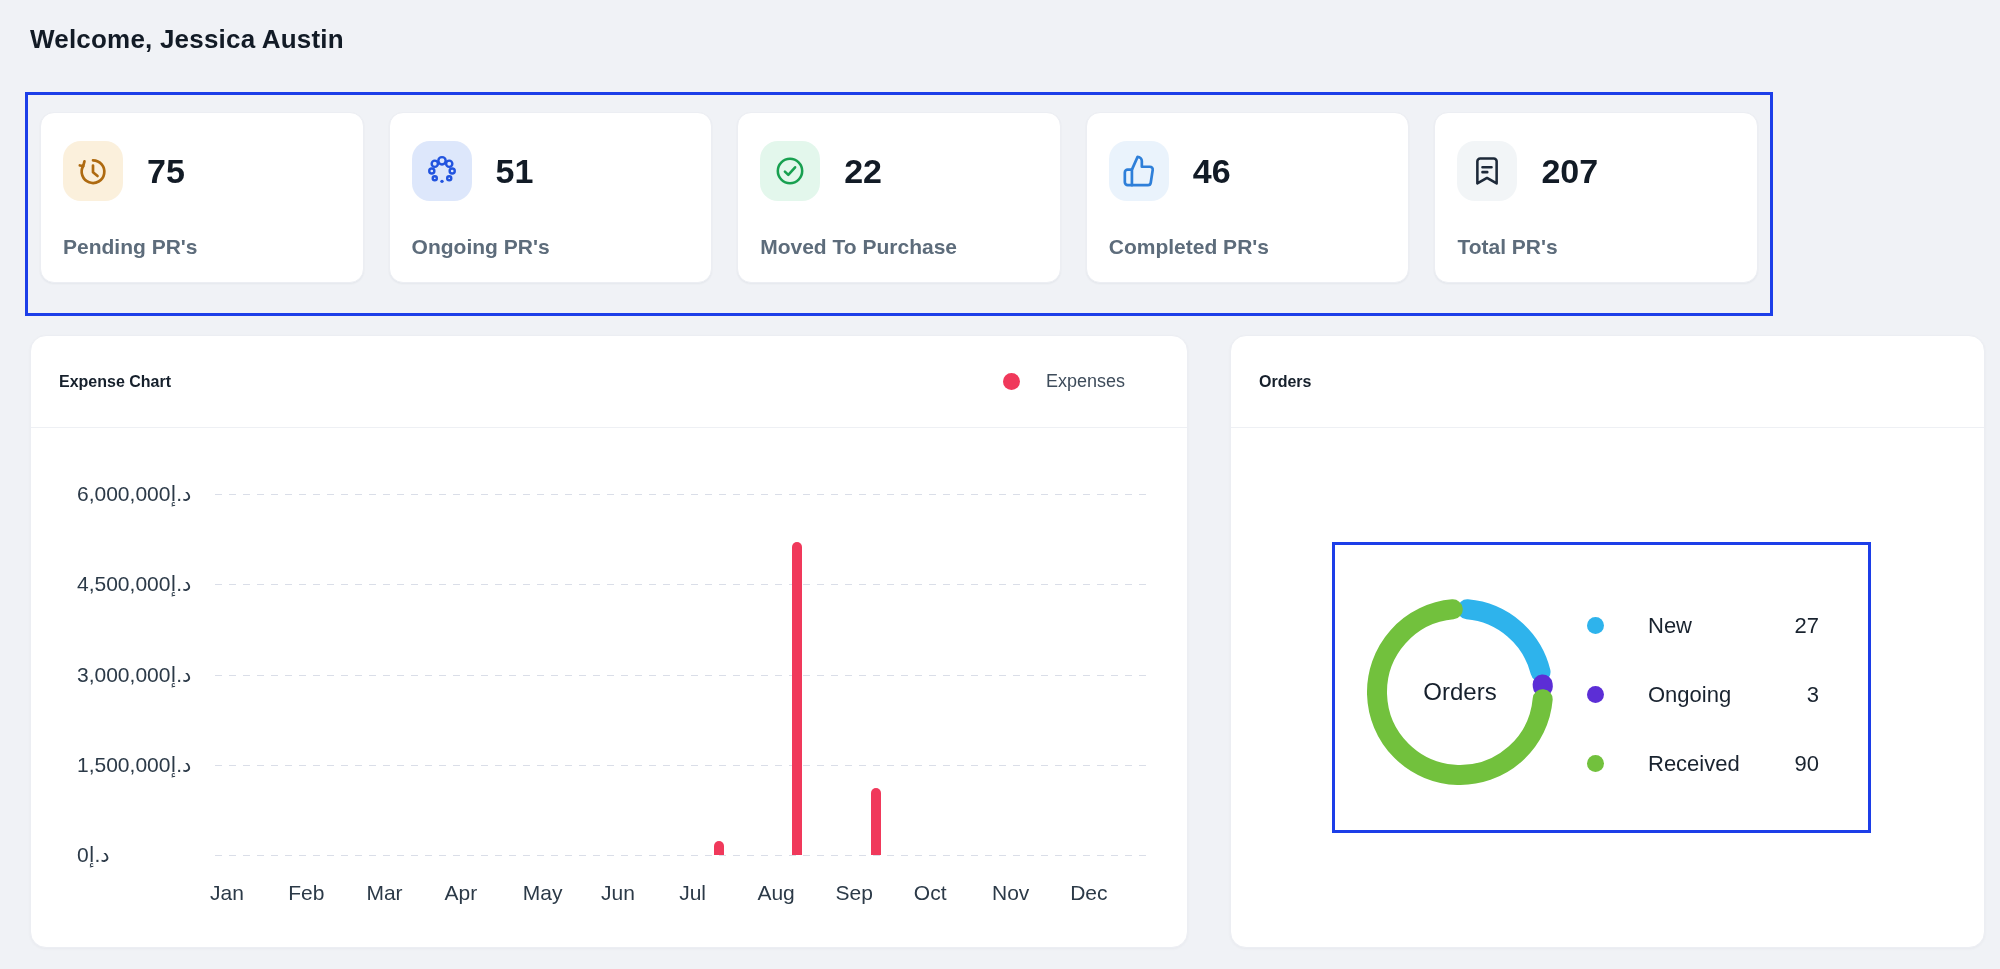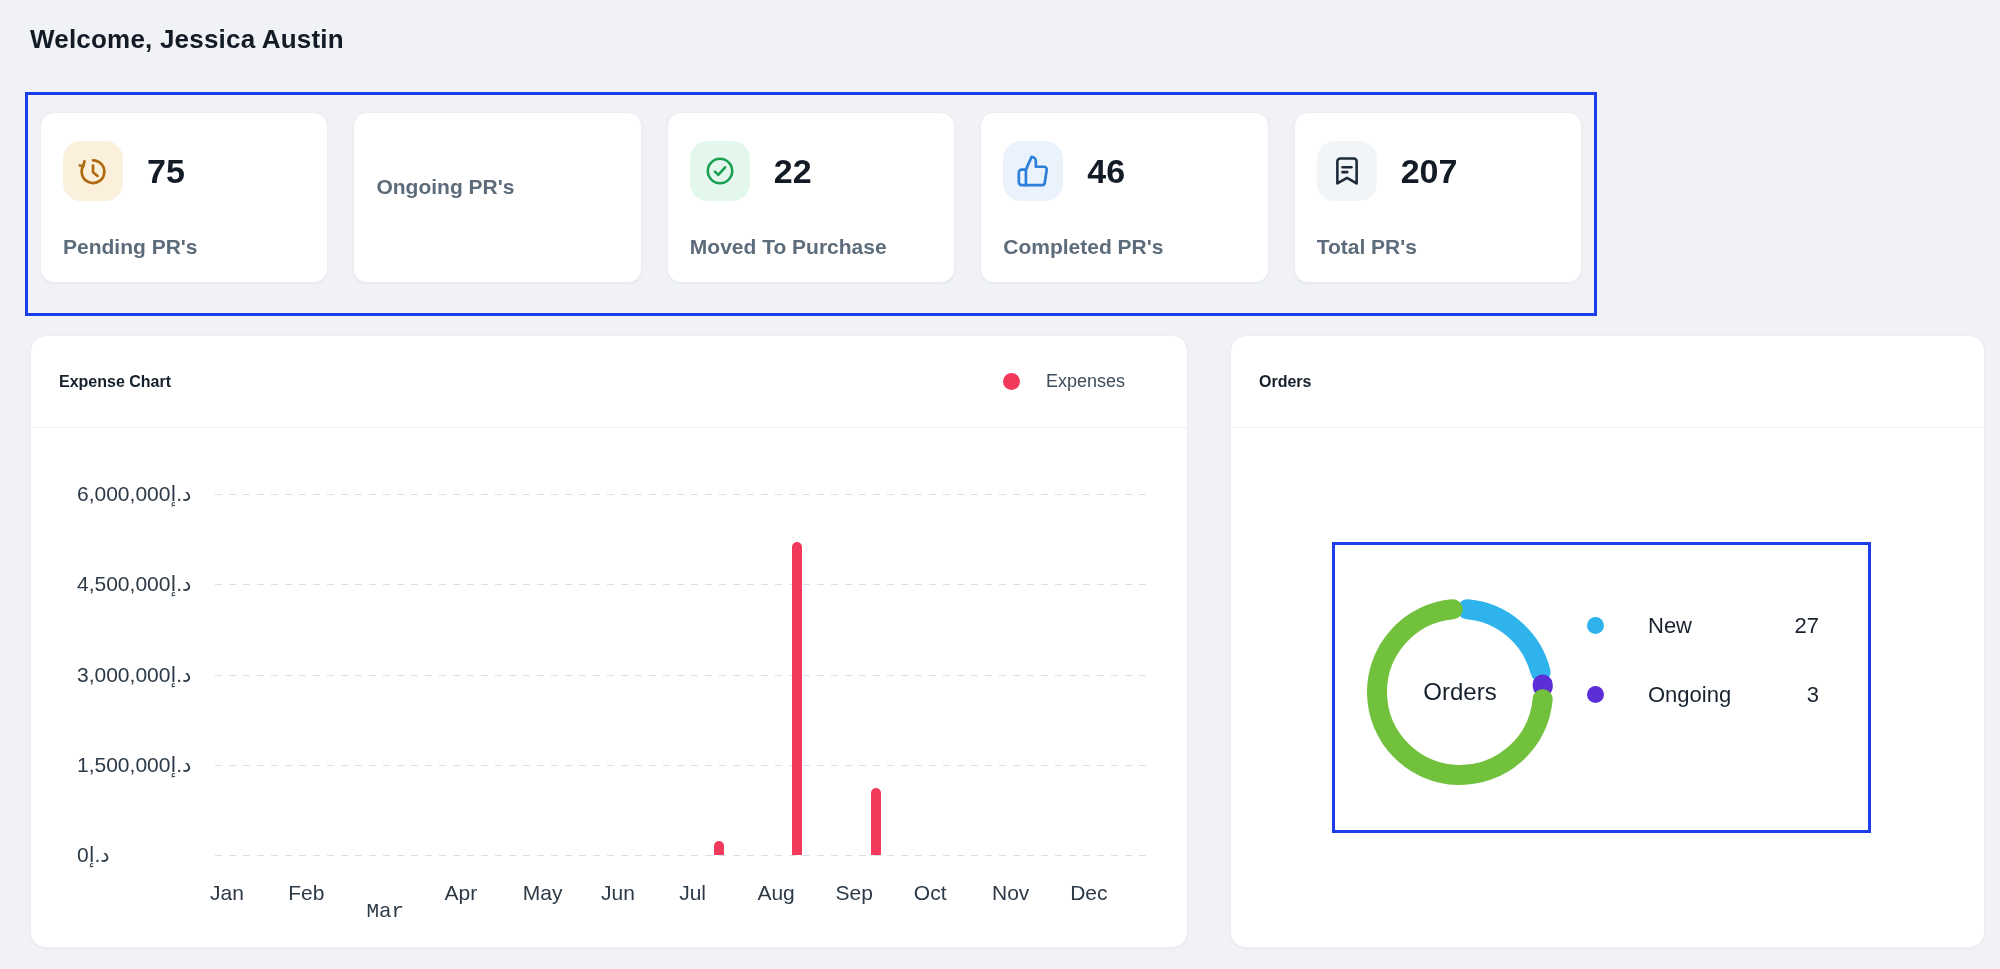--- a/index.html
+++ b/index.html
@@ -10,21 +10,21 @@
     font-family:"Liberation Sans","DejaVu Sans",sans-serif;
     color:#16202C;
     overflow:hidden;
   }
   .page-title {
     position:absolute; left:30px; top:24px;
     font-size:26px; font-weight:700; color:#121B26; letter-spacing:.2px;
   }
   
   .stats-wrapper {
-    position:absolute; left:25px; top:92px; width:1572px; height:224px;
+    position:absolute; left:25px; top:92px; width:1748px; height:224px;
     border:3px solid #1C3EE8;
     display:flex; gap:25px; padding:17px 12px;
   }
   .stat-card {
     flex:1; height:171px; background:#fff; border-radius:14px;
     border:1px solid #ECEEF3; box-shadow:0 1px 2px rgba(20,30,50,.05);
     padding:28px 22px;
   }
   .stat-top { display:flex; align-items:center; }
   .stat-tile {
@@ -89,20 +89,35 @@
           <path d="M5.07 8.5 2.7 8.1M5.07 8.5l.9-3.3"></path>
           <path d="M12 8.2v4.7l3.2 2.6"></path>
         </svg>
       </div>
       <span class="stat-value">75</span>
     </div>
     <div class="stat-label">Pending PR's</div>
   </div>
 
   <div class="stat-card">
+    <div class="stat-top">
+      <div class="stat-tile" style="background: rgb(221, 231, 251); color: rgb(34, 84, 223);">
+        <svg viewBox="0 0 24 24" fill="none" stroke="currentColor" stroke-width="1.7">
+          <circle cx="12" cy="4.8" r="2.6"></circle>
+          <circle cx="17.1" cy="6.9" r="2.2"></circle>
+          <circle cx="19.2" cy="12" r="1.8"></circle>
+          <circle cx="17.1" cy="17.1" r="1.45"></circle>
+          <circle cx="12" cy="19.3" r="1.2" fill="currentColor" stroke="none"></circle>
+          <circle cx="6.9" cy="17.1" r="1.45"></circle>
+          <circle cx="4.8" cy="12" r="1.8"></circle>
+          <circle cx="6.9" cy="6.9" r="2.2"></circle>
+        </svg>
+      </div>
+      <span class="stat-value">51</span>
+    </div>
     <div class="stat-label">Ongoing PR's</div>
   </div>
 
   <div class="stat-card">
     <div class="stat-top">
       <div class="stat-tile" style="background: rgb(227, 247, 236); color: rgb(24, 160, 80);">
         <svg viewBox="0 0 24 24" fill="none" stroke="currentColor" stroke-width="1.8" stroke-linecap="round" stroke-linejoin="round">
           <circle cx="12" cy="12" r="8.6"></circle>
           <path d="m8.4 12.4 2.4 2.4 4.8-5.4"></path>
         </svg>
@@ -154,21 +169,21 @@
       <div class="grid-line" style="top: 336.75px;"></div>
       <div class="y-tick" style="top: 323.75px;">1,500,000د.إ</div>
       <div class="grid-line" style="top: 246.5px;"></div>
       <div class="y-tick" style="top: 233.5px;">3,000,000د.إ</div>
       <div class="grid-line" style="top: 156.25px;"></div>
       <div class="y-tick" style="top: 143.25px;">4,500,000د.إ</div>
       <div class="grid-line" style="top: 66px;"></div>
       <div class="y-tick" style="top: 53px;">6,000,000د.إ</div>
       <div class="month-label" style="left: 179px; top: 452px;">Jan</div>
       <div class="month-label" style="left: 257.2px; top: 452px;">Feb</div>
-      <div class="month-label" style="left: 335.4px; top: 471px; font-family: Liberation Mono, monospace;">Mar</div>
+      <div class="month-label" style="left: 335.4px; top: 452px;">Mar</div>
       <div class="month-label" style="left: 413.6px; top: 452px;">Apr</div>
       <div class="month-label" style="left: 491.8px; top: 452px;">May</div>
       <div class="month-label" style="left: 570px; top: 452px;">Jun</div>
       <div class="month-label" style="left: 648.2px; top: 452px;">Jul</div>
       <div class="month-label" style="left: 726.4px; top: 452px;">Aug</div>
       <div class="month-label" style="left: 804.6px; top: 452px;">Sep</div>
       <div class="month-label" style="left: 882.8px; top: 452px;">Oct</div>
       <div class="month-label" style="left: 961px; top: 452px;">Nov</div>
       <div class="month-label" style="left: 1039.2px; top: 452px;">Dec</div>
       <div class="bar" style="left: 683.2px; top: 413.162px; height: 13.8383px; background: rgb(240, 57, 91);"></div>
@@ -192,15 +207,20 @@
         <div class="donut-legend-row">
           <span class="legend-dot" style="background: rgb(46, 179, 236);"></span>
           <span class="dl-label">New</span>
           <span class="dl-value">27</span>
         </div>
         <div class="donut-legend-row">
           <span class="legend-dot" style="background: rgb(92, 46, 214);"></span>
           <span class="dl-label">Ongoing</span>
           <span class="dl-value">3</span>
         </div>
+        <div class="donut-legend-row">
+          <span class="legend-dot" style="background: rgb(114, 193, 61);"></span>
+          <span class="dl-label">Received</span>
+          <span class="dl-value">90</span>
+        </div>
       </div>
   </div>
 </section>
 
 </body></html>

